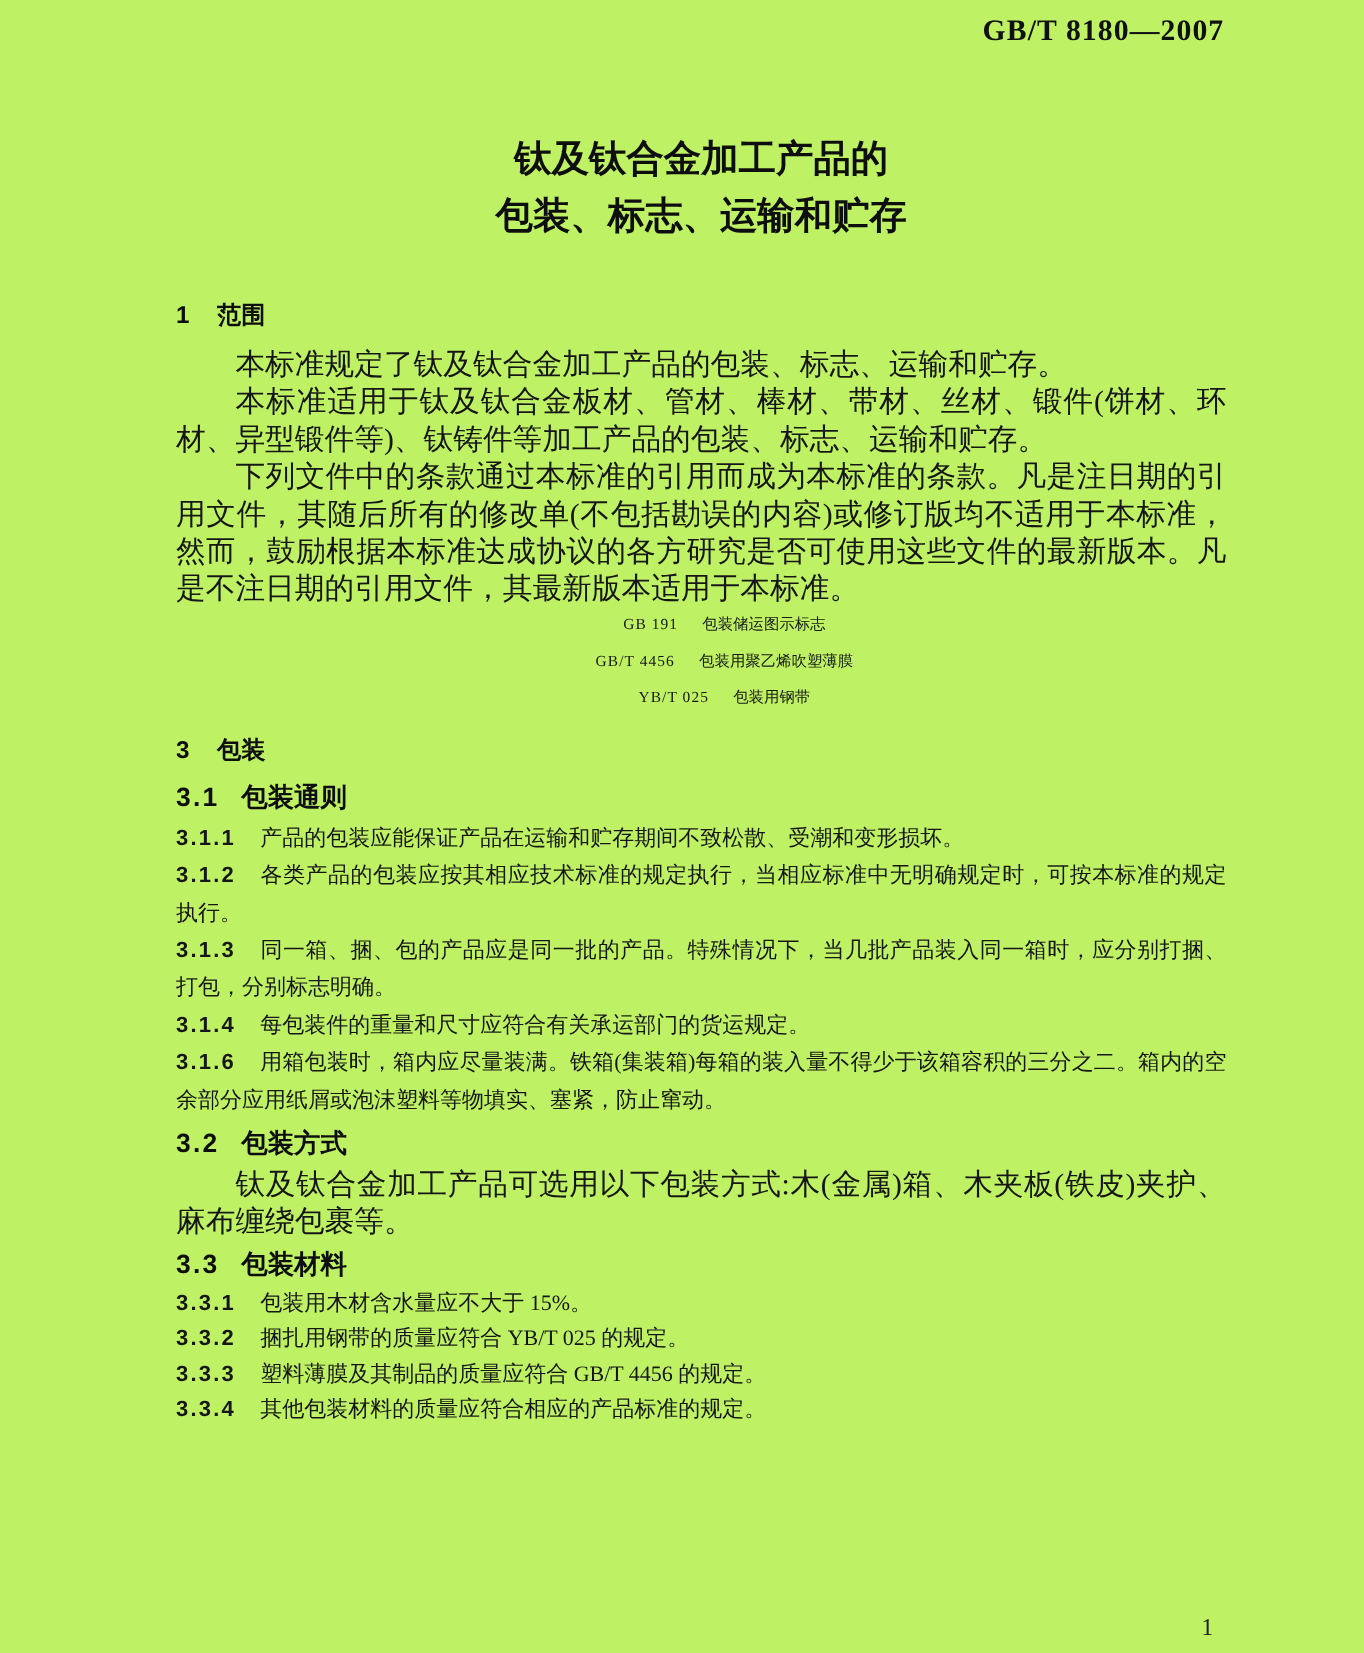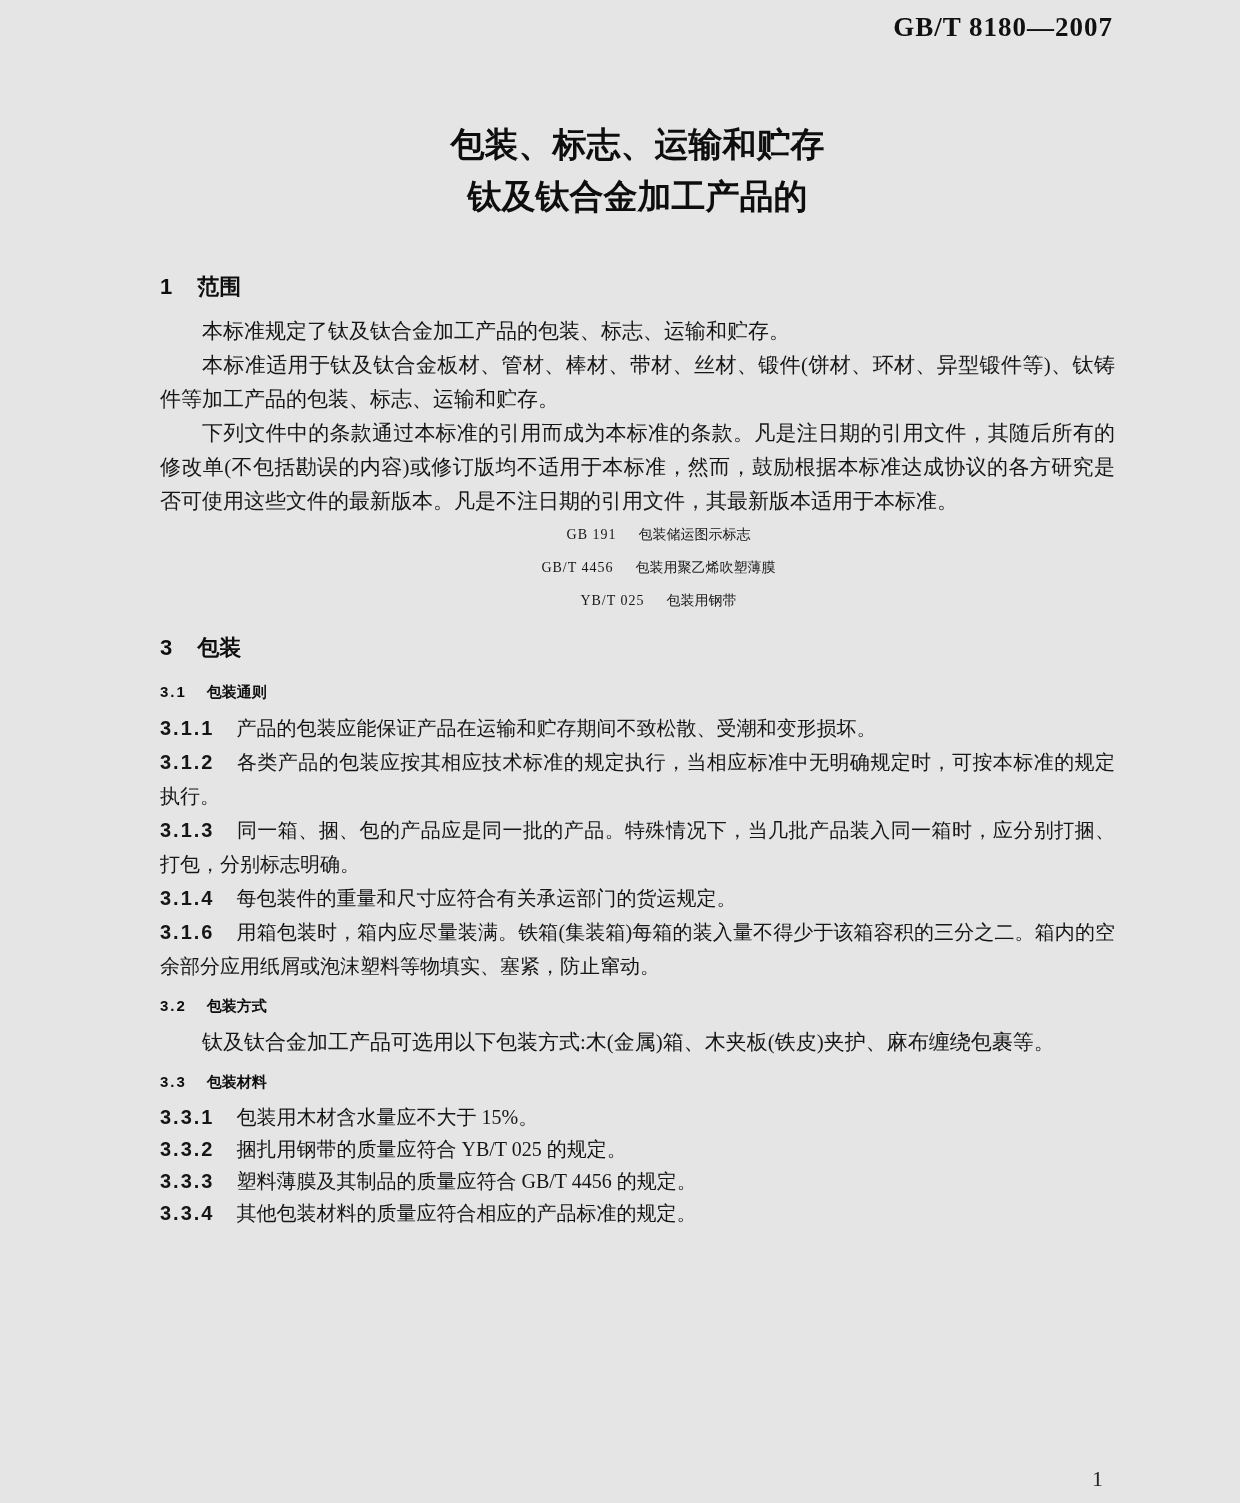--- a/index.html
+++ b/index.html
@@ -7,21 +7,21 @@
     padding: 0;
     width: 1240px;
     height: 1503px;
     overflow: hidden;
     background: #ffffff;
   }
   .page {
     position: relative;
     width: 1240px;
     height: 1503px;
-    background: #e5e5e5;
+    background: #bef264;
     color: #161616;
     font-family: "Liberation Serif", "DejaVu Serif", serif;
   }
   .doc-number {
     position: absolute;
     top: 12px;
     right: 127px;
     font-family: "Liberation Serif", serif;
     font-weight: bold;
     font-size: 27px;
@@ -50,29 +50,29 @@
     font-size: 22px;
     line-height: 34px;
     margin: 14px 0 10px 0;
     color: #0e0e0e;
   }
   h2.sec-heading.first { margin-top: 48px; }
   h2 .sec-num { display: inline-block; margin-right: 24px; letter-spacing: 1px; }
   h3.sub-heading {
     font-family: "Liberation Sans", "DejaVu Sans", sans-serif;
     font-weight: bold;
-    font-size: 15px;
+    font-size: 24px;
     line-height: 34px;
     margin: 6px 0 2px 0;
     color: #0e0e0e;
   }
   h3 .sec-num { display: inline-block; margin-right: 20px; letter-spacing: 2px; }
   p.body-para {
     margin: 0;
-    font-size: 21px;
+    font-size: 27px;
     line-height: 34px;
     text-align: justify;
     color: #161616;
   }
   p.indent { text-indent: 2em; }
   p.ref-line {
     margin: 0;
     padding-left: 42px;
     font-size: 14px;
     line-height: 33px;
@@ -107,22 +107,22 @@
 </head>
 <body>
 
 <div class="page">
 
   <div class="doc-number">GB/T 8180—2007</div>
 
   <div class="content">
 
     <h1 class="doc-title">
+      <span>钛及钛合金加工产品的</span>
       <span>包装、标志、运输和贮存</span>
-      <span>钛及钛合金加工产品的</span>
     </h1>
 
     <h2 class="sec-heading first">
       <span class="sec-num">1</span><span>范围</span>
     </h2>
     <p class="body-para indent">本标准规定了钛及钛合金加工产品的包装、标志、运输和贮存。</p>
     <p class="body-para indent">本标准适用于钛及钛合金板材、管材、棒材、带材、丝材、锻件(饼材、环材、异型锻件等)、钛铸件等加工产品的包装、标志、运输和贮存。</p>
 
     <p class="body-para indent">下列文件中的条款通过本标准的引用而成为本标准的条款。凡是注日期的引用文件，其随后所有的修改单(不包括勘误的内容)或修订版均不适用于本标准，然而，鼓励根据本标准达成协议的各方研究是否可使用这些文件的最新版本。凡是不注日期的引用文件，其最新版本适用于本标准。</p>
     <p class="ref-line">

